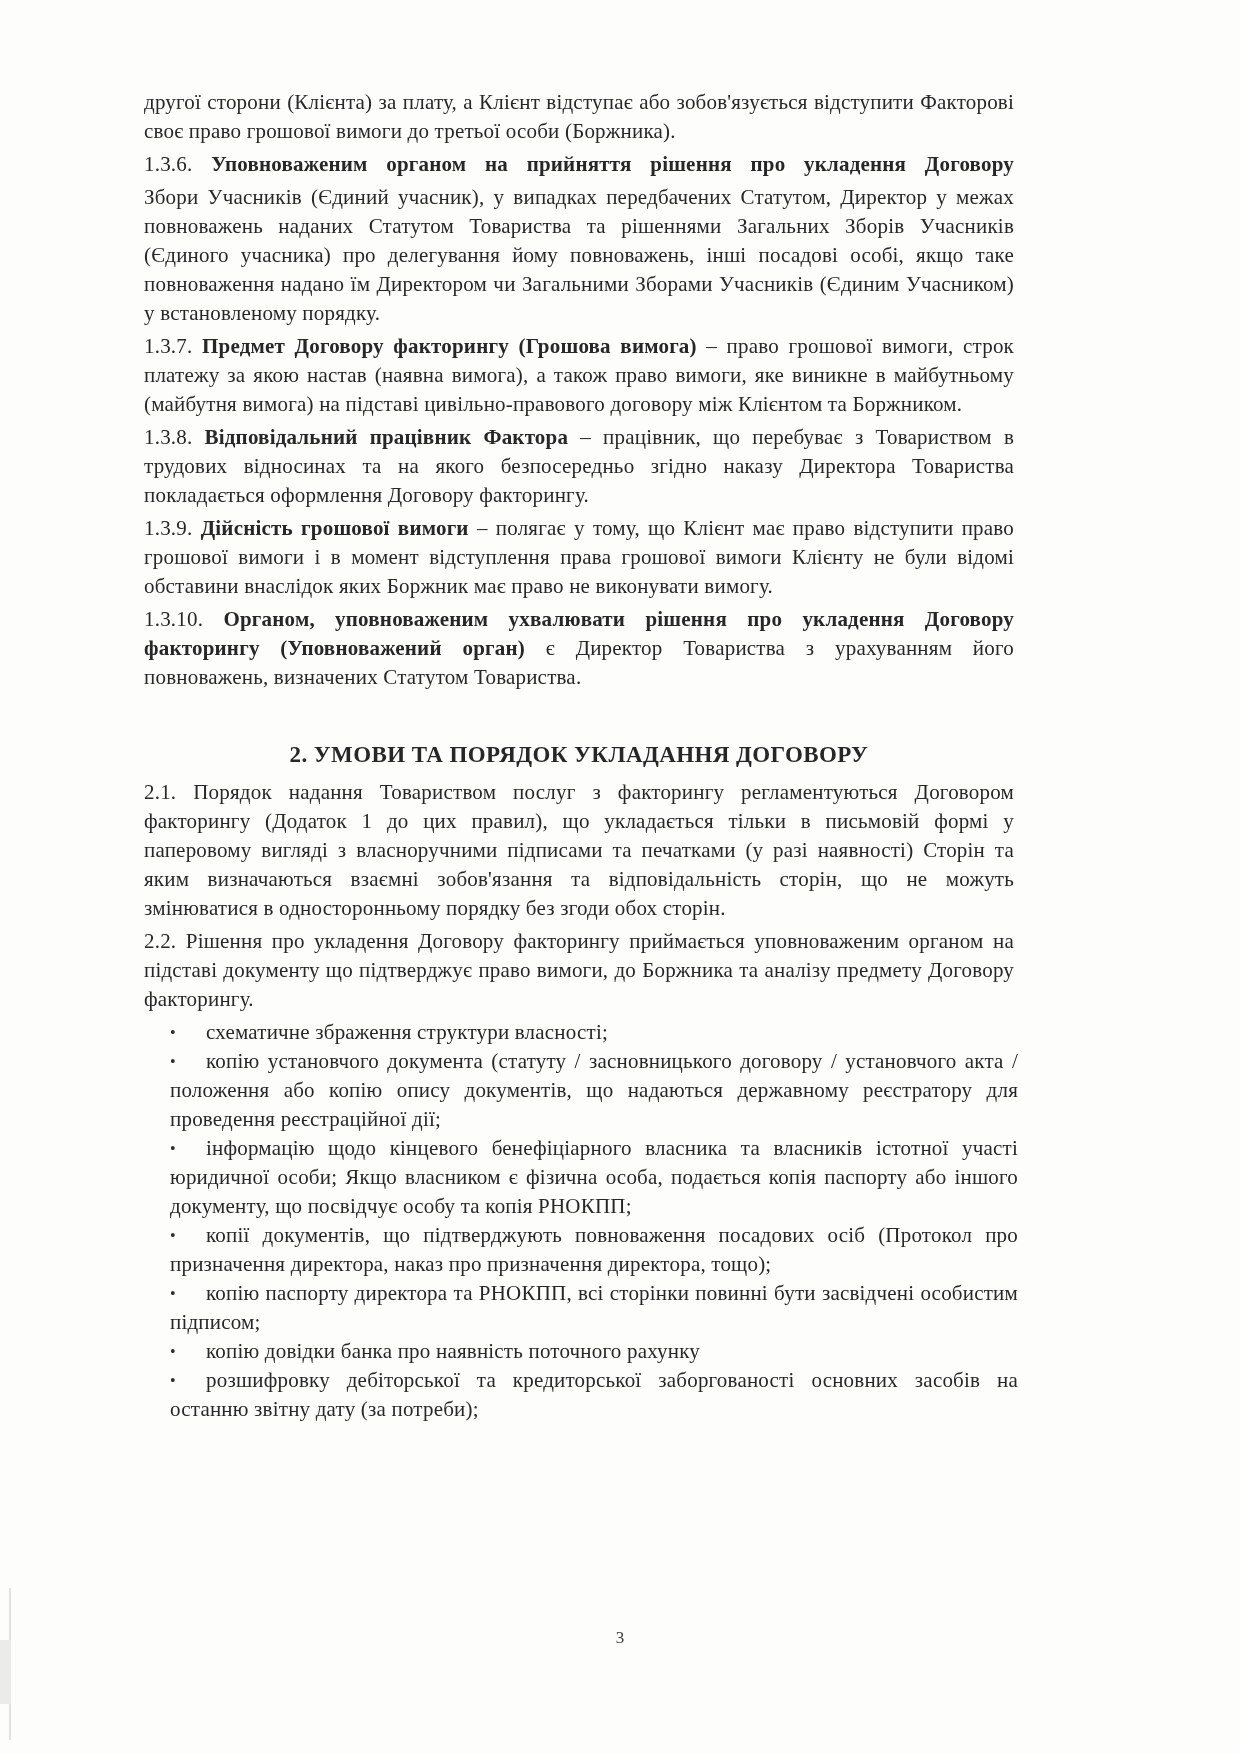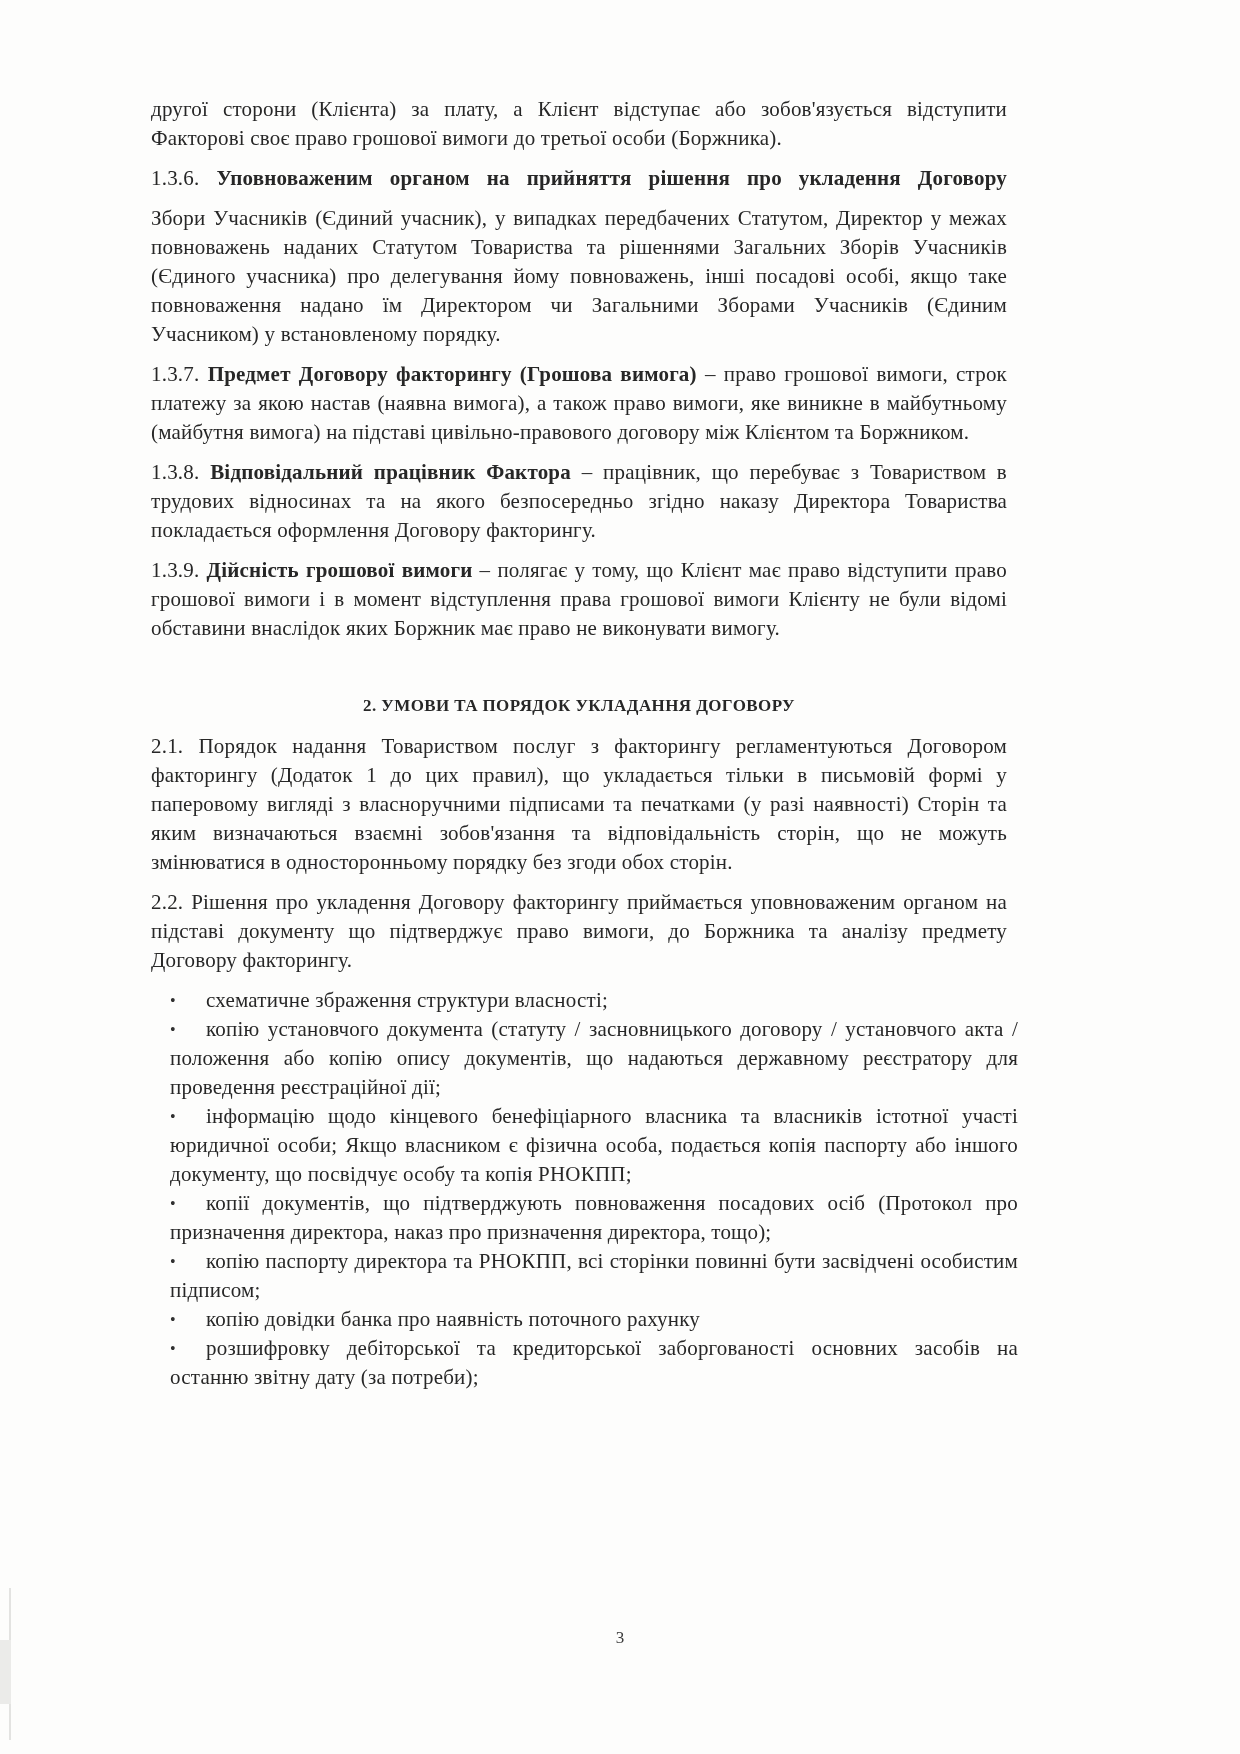--- a/index.html
+++ b/index.html
@@ -10,32 +10,32 @@
     color: #272727;
     position: relative;
     overflow: hidden;
   }
   .page-body {
     position: absolute;
     left: 140px; top: 84px;
     width: 878px;
   }
   p.doc {
-    margin: 11px;
+    margin: 4px;
     font-size: 21px;
     line-height: 29px;
     text-align: justify;
     letter-spacing: 0.2px;
   }
   p.force-last { text-align-last: justify; }
   .bold { font-weight: 700; }
   h2.heading {
     margin: 48px 0 8px 0;
     text-align: center;
-    font-size: 17px;
+    font-size: 23px;
     line-height: 30px;
     font-weight: 700;
     letter-spacing: 0.4px;
   }
   .bullets { margin: 0; }
   .bullets .item {
     padding-left: 30px;
     font-size: 21px;
     line-height: 29px;
     text-align: justify;
@@ -74,20 +74,21 @@
 </head>
 <body>
 
 <div class="page-body">
   <p class="doc"><span>другої сторони (Клієнта) за плату, а Клієнт відступає або зобов'язується відступити Факторові своє право грошової вимоги до третьої особи (Боржника).</span></p>
   <p class="doc force-last"><span>1.3.6. </span><span class="bold">Уповноваженим органом на прийняття рішення про укладення Договору</span></p>
   <p class="doc"><span>Збори Учасників (Єдиний учасник), у випадках передбачених Статутом, Директор у межах повноважень наданих Статутом Товариства та рішеннями Загальних Зборів Учасників (Єдиного учасника) про делегування йому повноважень, інші посадові особі, якщо таке повноваження надано їм Директором чи Загальними Зборами Учасників (Єдиним Учасником) у встановленому порядку.</span></p>
   <p class="doc"><span>1.3.7. </span><span class="bold">Предмет Договору факторингу (Грошова вимога)</span><span> – право грошової вимоги, строк платежу за якою настав (наявна вимога), а також право вимоги, яке виникне в майбутньому (майбутня вимога) на підставі цивільно-правового договору між Клієнтом та Боржником.</span></p>
   <p class="doc"><span>1.3.8. </span><span class="bold">Відповідальний працівник Фактора</span><span> – працівник, що перебуває з Товариством в трудових відносинах та на якого безпосередньо згідно наказу Директора Товариства покладається оформлення Договору факторингу.</span></p>
   <p class="doc"><span>1.3.9. </span><span class="bold">Дійсність грошової вимоги</span><span> – полягає у тому, що Клієнт має право відступити право грошової вимоги і в момент відступлення права грошової вимоги Клієнту не були відомі обставини внаслідок яких Боржник має право не виконувати вимогу.</span></p>
+  <p class="doc"><span>1.3.10. </span><span class="bold">Органом, уповноваженим ухвалювати рішення про укладення Договору факторингу (Уповноважений орган)</span><span> є Директор Товариства з урахуванням його повноважень, визначених Статутом Товариства.</span></p>
 
   <h2 class="heading">2. УМОВИ ТА ПОРЯДОК УКЛАДАННЯ ДОГОВОРУ</h2>
 
   <p class="doc"><span>2.1. Порядок надання Товариством послуг з факторингу регламентуються Договором факторингу (Додаток 1 до цих правил), що укладається тільки в письмовій формі у паперовому вигляді з власноручними підписами та печатками (у разі наявності) Сторін та яким визначаються взаємні зобов'язання та відповідальність сторін, що не можуть змінюватися в односторонньому порядку без згоди обох сторін.</span></p>
   <p class="doc"><span>2.2. Рішення про укладення Договору факторингу приймається уповноваженим органом на підставі документу що підтверджує право вимоги, до Боржника та аналізу предмету Договору факторингу.</span></p>
 
   <div class="bullets">
     <div class="item"><span class="dot">•</span><span>схематичне збраження структури власності;</span></div>
     <div class="item"><span class="dot">•</span><span>копію установчого документа (статуту / засновницького договору / установчого акта / положення або копію опису документів, що надаються державному реєстратору для проведення реєстраційної дії;</span></div>
     <div class="item"><span class="dot">•</span><span>інформацію щодо кінцевого бенефіціарного власника та власників істотної участі юридичної особи; Якщо власником є фізична особа, подається копія паспорту або іншого документу, що посвідчує особу та копія РНОКПП;</span></div>

